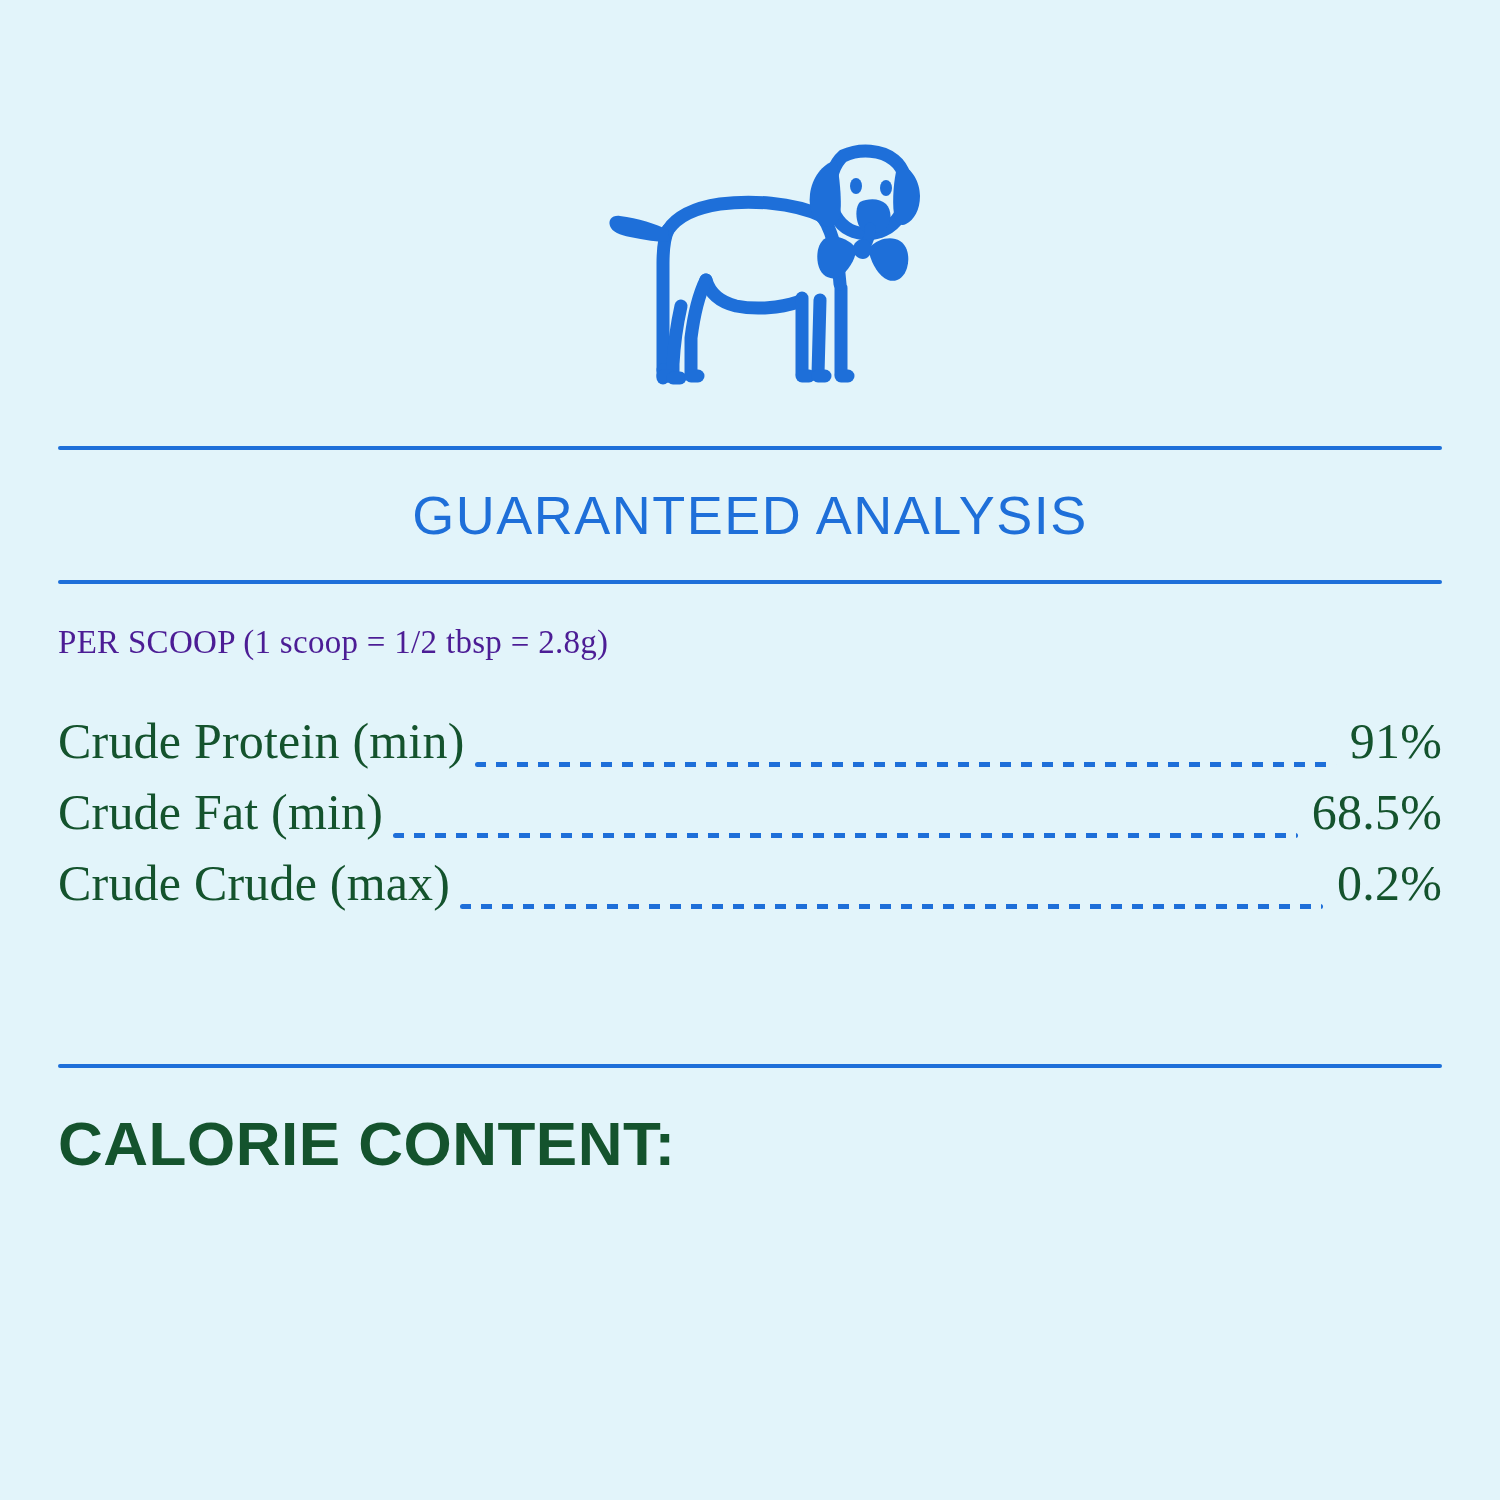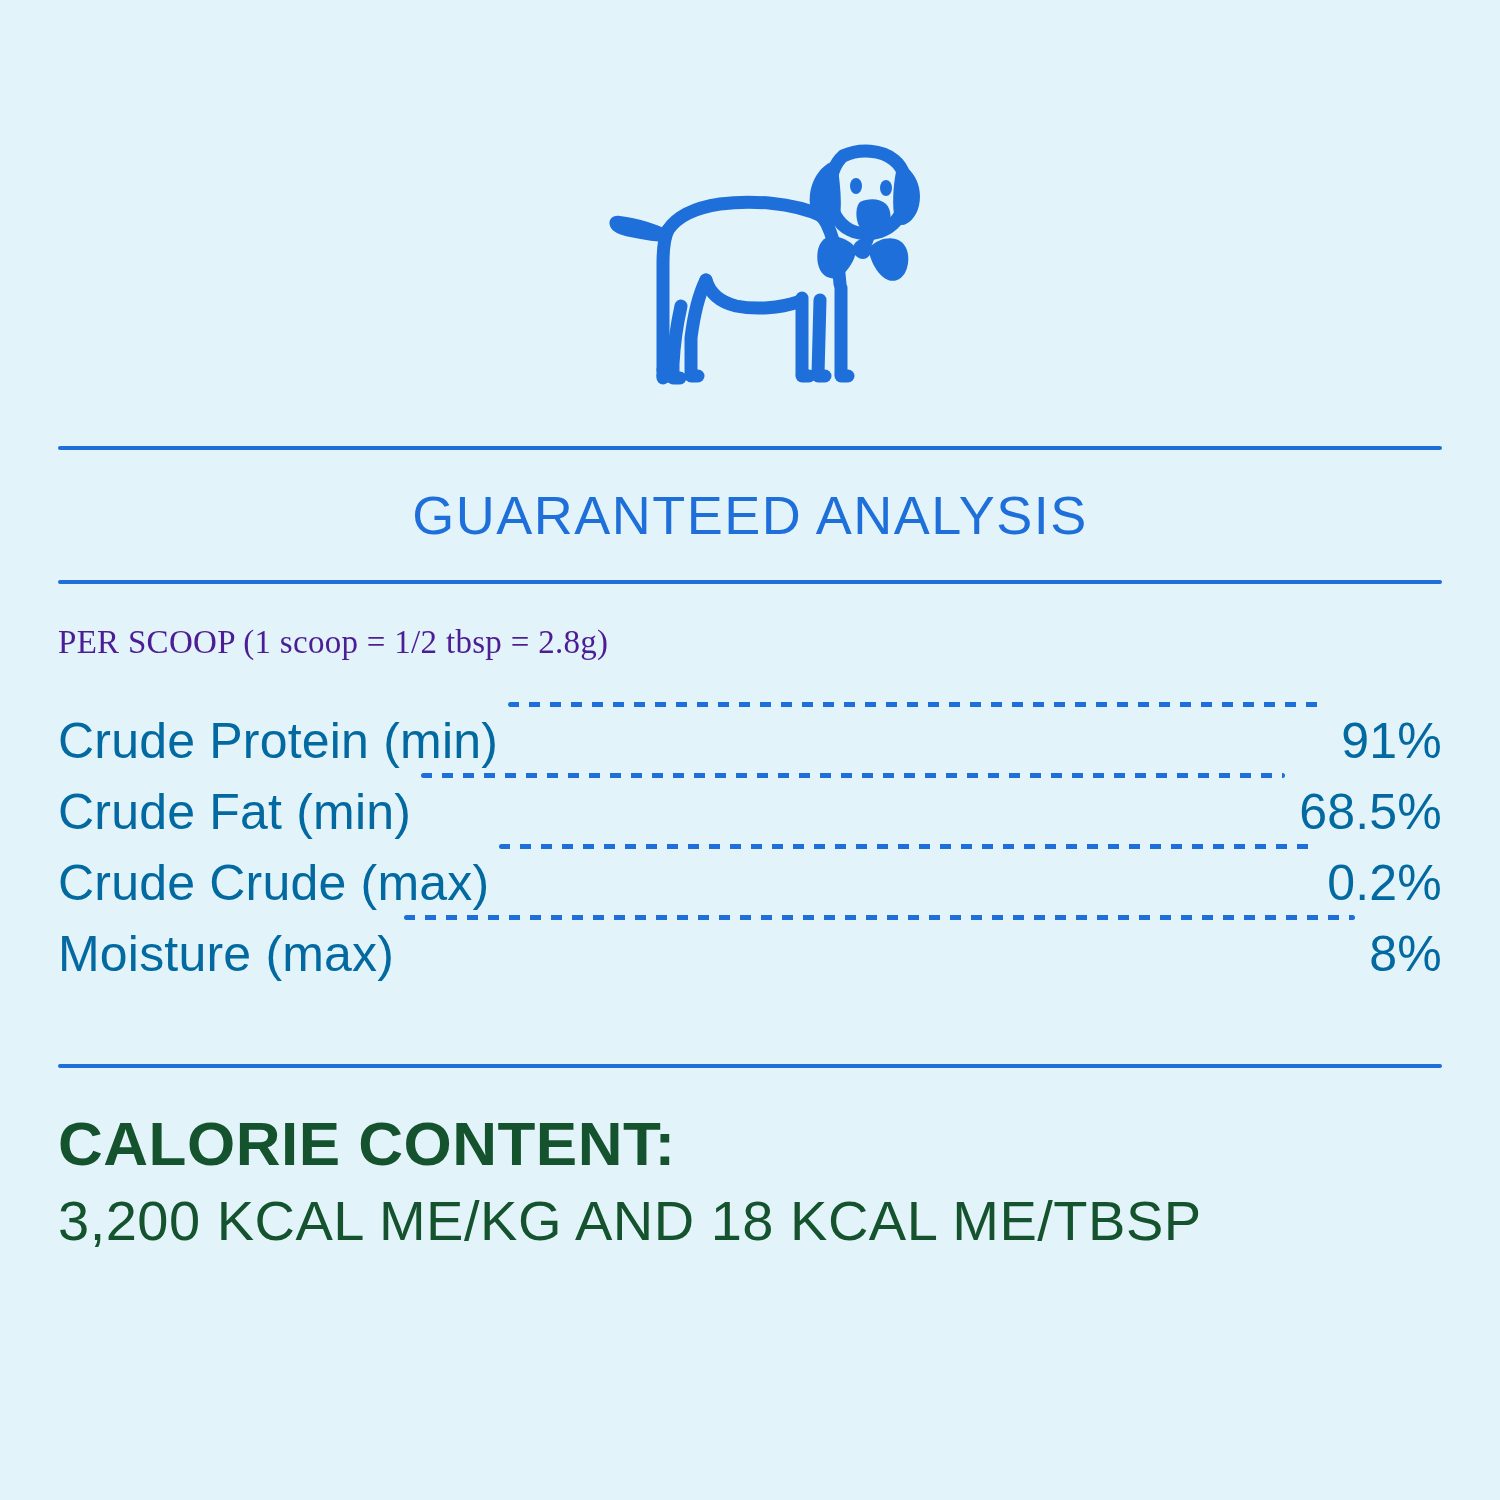--- a/index.html
+++ b/index.html
@@ -79,26 +79,27 @@
 
   
   .analysis {
     position: absolute;
     left: 58px;
     top: 706px;
     width: 1384px;
   }
   .row {
     display: flex;
-    align-items: flex-start;
+    align-items: flex-end;
     height: 71px;
-    color: #0369a1;
+    color: #14532d;
     font-size: 50px;
     line-height: 71px;
     white-space: nowrap;
+    font-family: Liberation Serif, serif;
   }
   .row-label {
     flex: 0 0 auto;
     letter-spacing: 0.2px;
   }
   .row-leader {
     flex: 1 1 auto;
     min-width: 10px;
     position: relative;
     height: 1px;
@@ -236,26 +237,20 @@
       <span class="row-leader"></span>
       <span class="row-value">68.5%</span>
     </div>
 
     <div class="row">
       <span class="row-label">Crude Crude (max)</span>
       <span class="row-leader"></span>
       <span class="row-value">0.2%</span>
     </div>
 
-    <div class="row">
-      <span class="row-label">Moisture (max)</span>
-      <span class="row-leader"></span>
-      <span class="row-value">8%</span>
-    </div>
 
   </div>
 
   <div class="calorie">
     <div class="calorie-heading">CALORIE CONTENT:</div>
-    <div class="calorie-value">3,200 KCAL ME/KG AND 18 KCAL ME/TBSP</div>
   </div>
 
 </div>
 
 </body></html>

